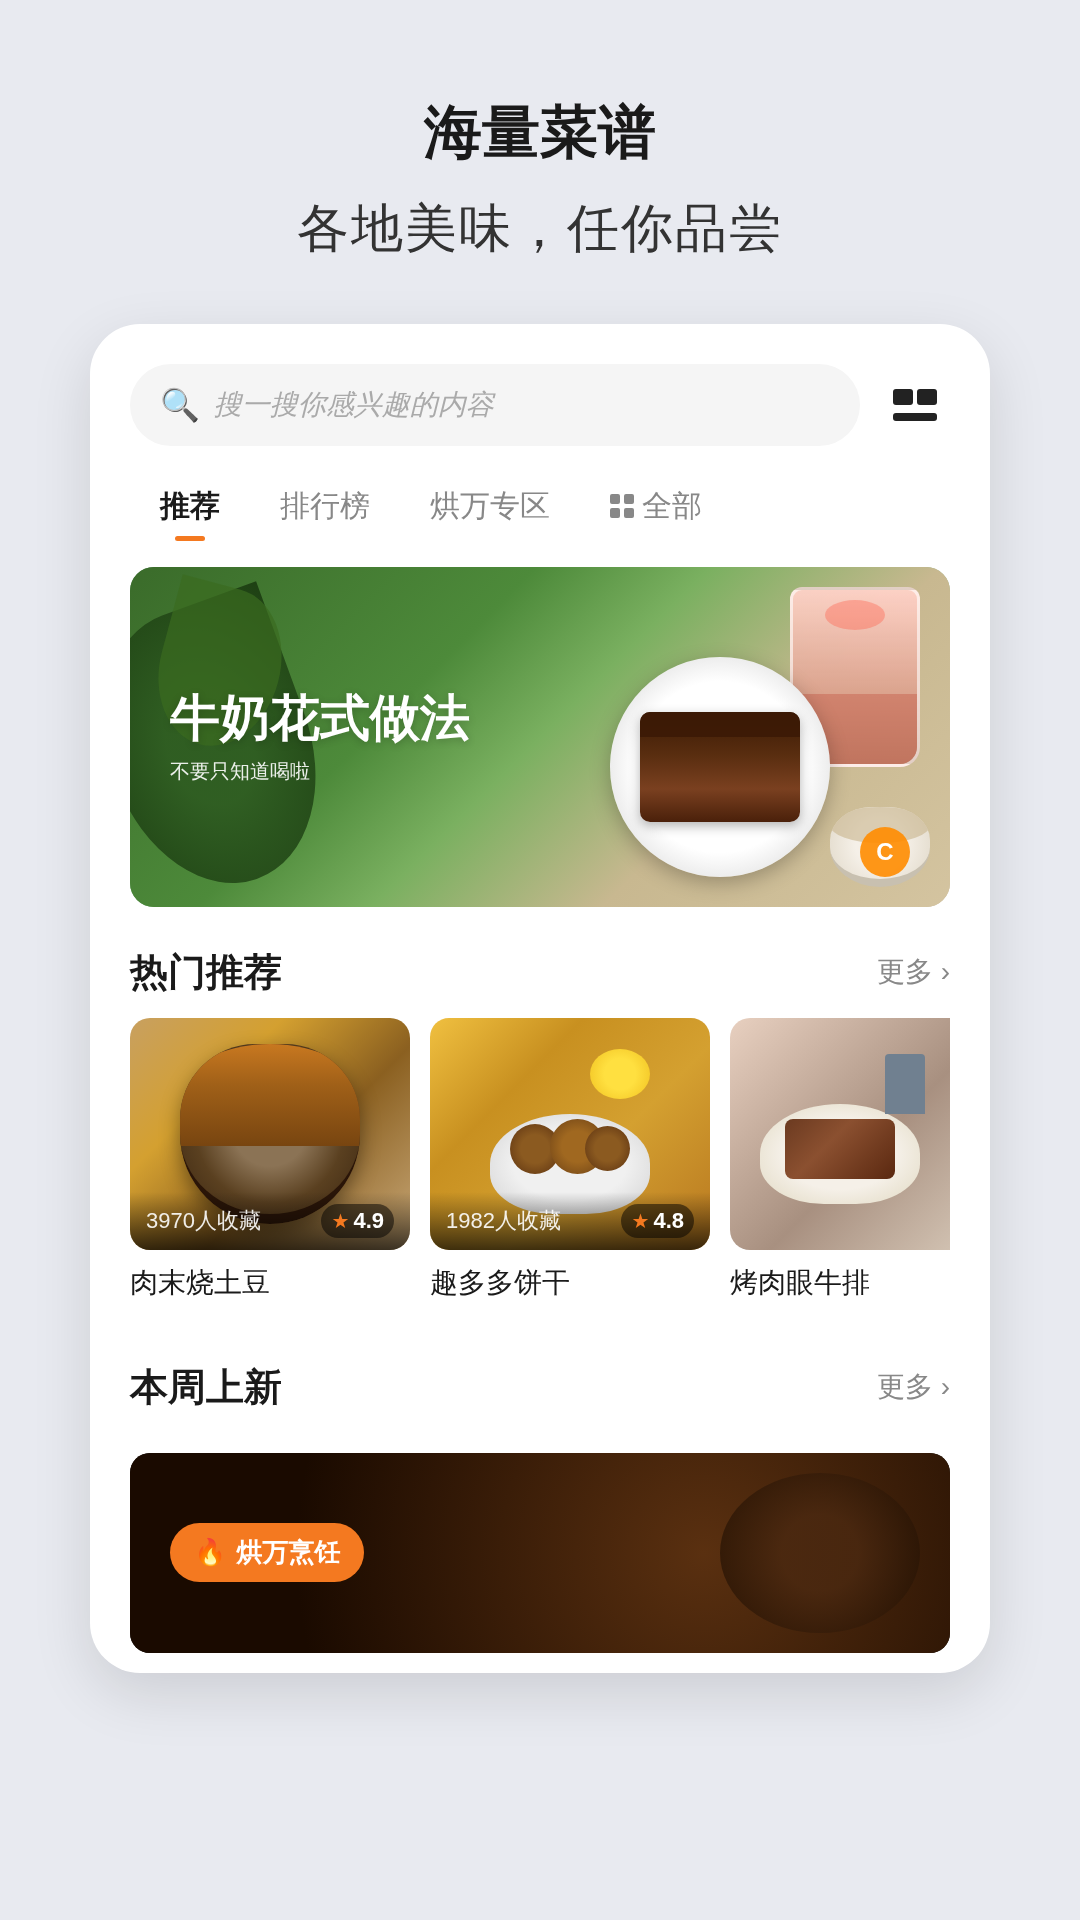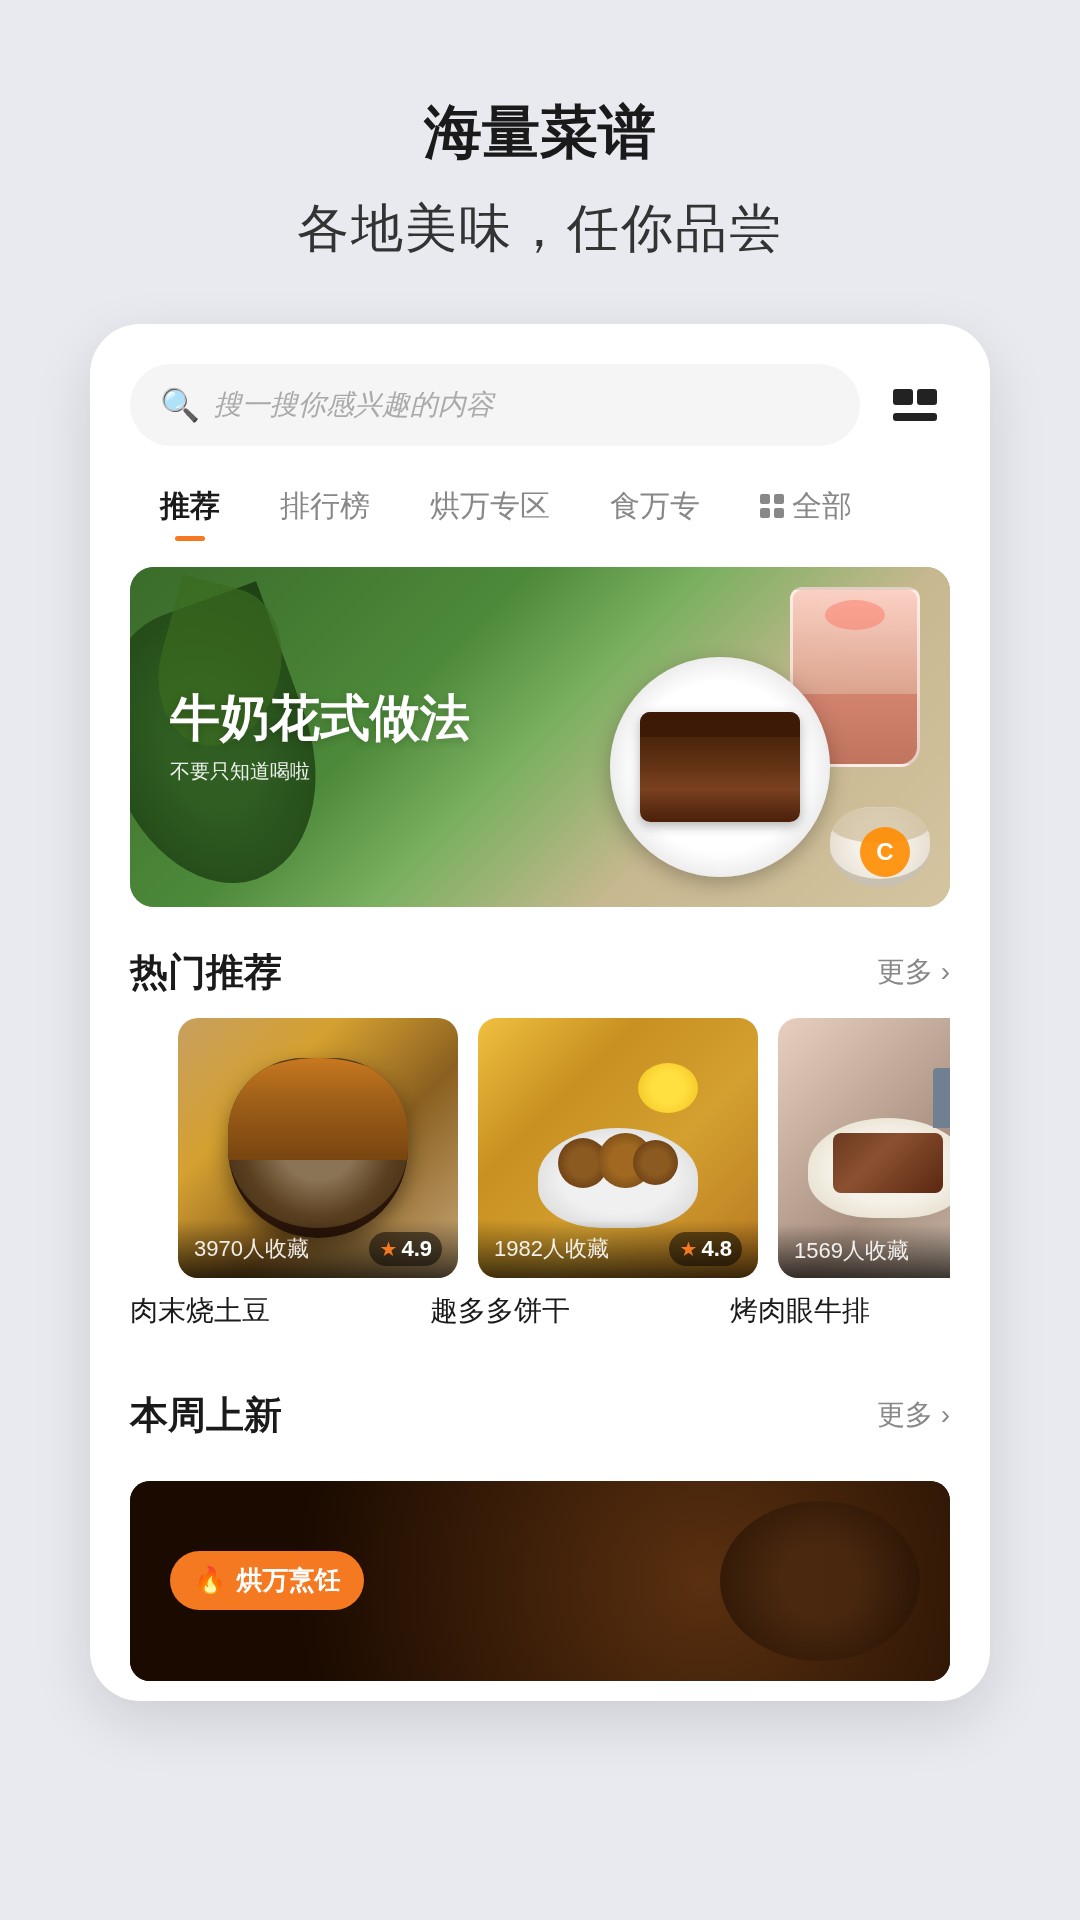--- a/index.html
+++ b/index.html
@@ -204,25 +204,24 @@
       min-width: 0;
     }
 
     .recipe-card:last-child {
       flex: 0 0 calc(33.33% - 14px);
       overflow: hidden;
     }
 
     .recipe-image {
       width: 100%;
-      height: 260px;
+      height: 232px;
       border-radius: 20px;
       position: relative;
       overflow: hidden;
-      margin-left: 48px;
     }
 
     .recipe-image-bg-1 {
       background: linear-gradient(135deg, #c8a060 0%, #d4a030 30%, #8b6020 60%, #c8a878 100%);
     }
 
     .recipe-image-bg-2 {
       background: linear-gradient(135deg, #f0c040 0%, #c89020 30%, #d4a030 60%, #b87820 100%);
       border-radius: 19px;
     }
@@ -346,23 +345,20 @@
   <div class="nav-tabs">
     <div class="nav-tab active">
       <span>推荐</span>
     </div>
     <div class="nav-tab">
       <span>排行榜</span>
     </div>
     <div class="nav-tab">
       <span>烘万专区</span>
     </div>
-    <div class="nav-tab">
-      <span>食万专</span>
-    </div>
     <div class="nav-tab" style="display:flex; align-items:center; gap:8px;">
       <span style="display:inline-grid; grid-template-columns:1fr 1fr; gap:4px; vertical-align:middle;">
         <span style="width:10px; height:10px; background:#888; border-radius:2px; display:inline-block;"></span>
         <span style="width:10px; height:10px; background:#888; border-radius:2px; display:inline-block;"></span>
         <span style="width:10px; height:10px; background:#888; border-radius:2px; display:inline-block;"></span>
         <span style="width:10px; height:10px; background:#888; border-radius:2px; display:inline-block;"></span>
       </span>
       <span>全部</span>
     </div>
   </div>
@@ -456,23 +452,20 @@
       <div class="recipe-image recipe-image-bg-3" style="border-radius:20px 0 0 20px;">
 
         <div style="position:absolute; inset:0; display:flex; align-items:center; justify-content:center;">
           <div style="position:relative; width:180px; height:160px;">
             <div style="position:absolute; bottom:10px; left:50%; transform:translateX(-50%); width:160px; height:100px; background: radial-gradient(ellipse, #f5f0e8 50%, #e0d8c0 100%); border-radius:50% 50% 40% 40%;">
               <div style="position:absolute; top:15px; left:50%; transform:translateX(-50%); width:110px; height:60px; background: linear-gradient(135deg, #6b3a20 0%, #8b5030 40%, #5a2810 100%); border-radius:8px;"></div>
             </div>
             <div style="position:absolute; top:0; right:5px; width:40px; height:60px; background: #708090; border-radius:4px 4px 0 0;"></div>
           </div>
         </div>
-        <div class="recipe-badge">
-          <span class="recipe-badge-text">1569人收藏</span>
-        </div>
       </div>
       <div class="recipe-name">烤肉眼牛排</div>
     </div>
   </div>
 
   <div class="section-header section-new">
     <span class="section-title">本周上新</span>
     <span class="section-more">更多 ›</span>
   </div>
 

